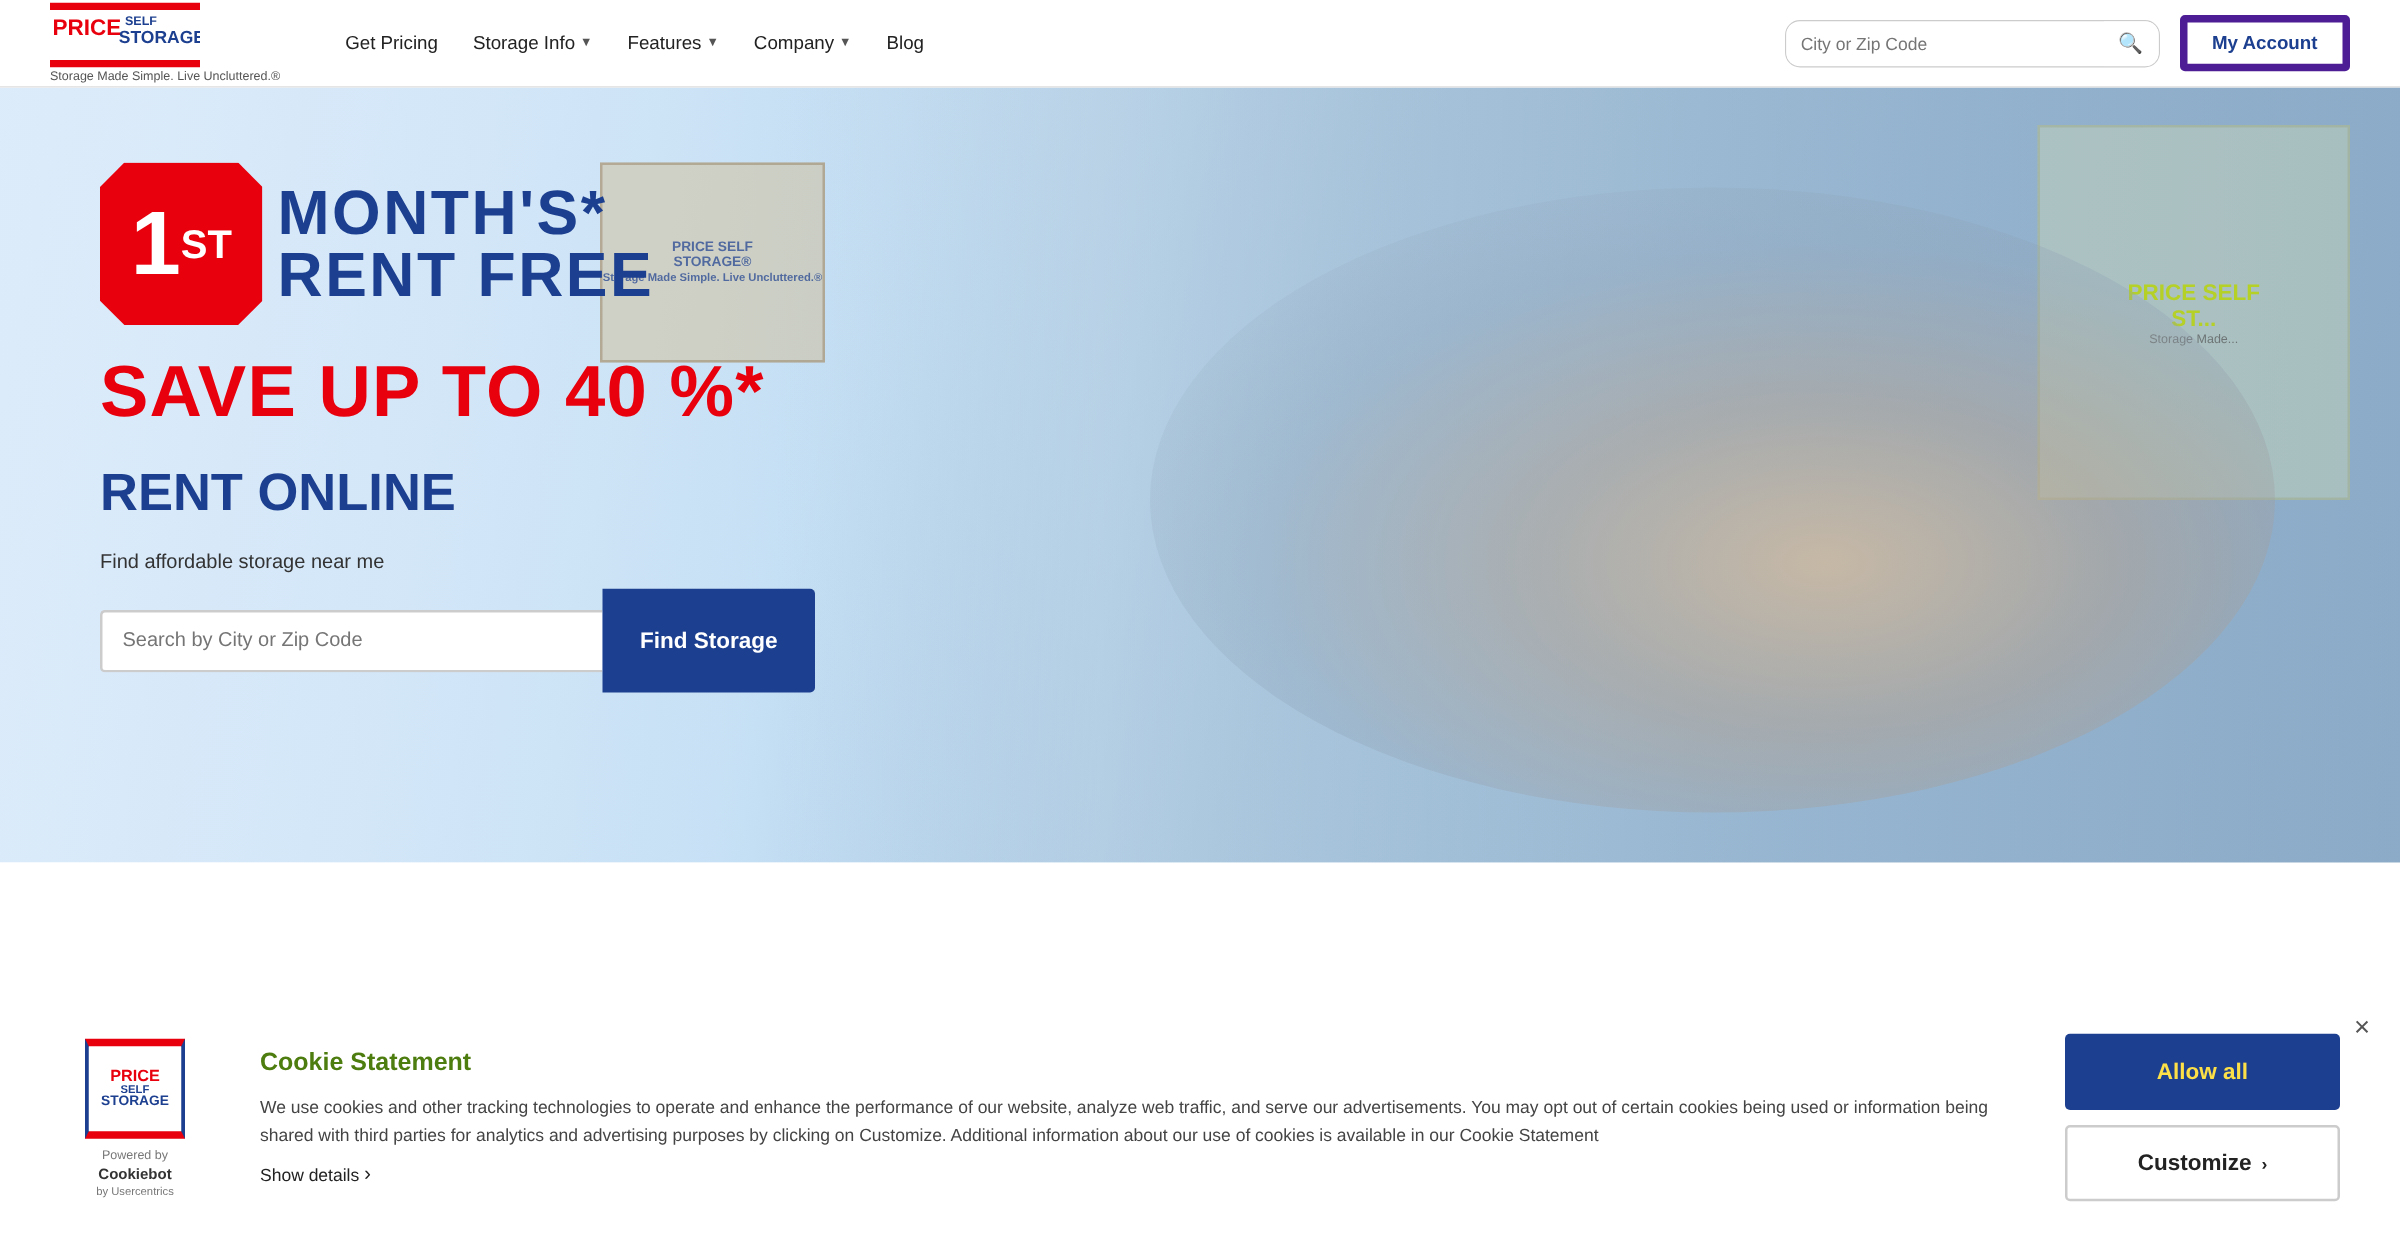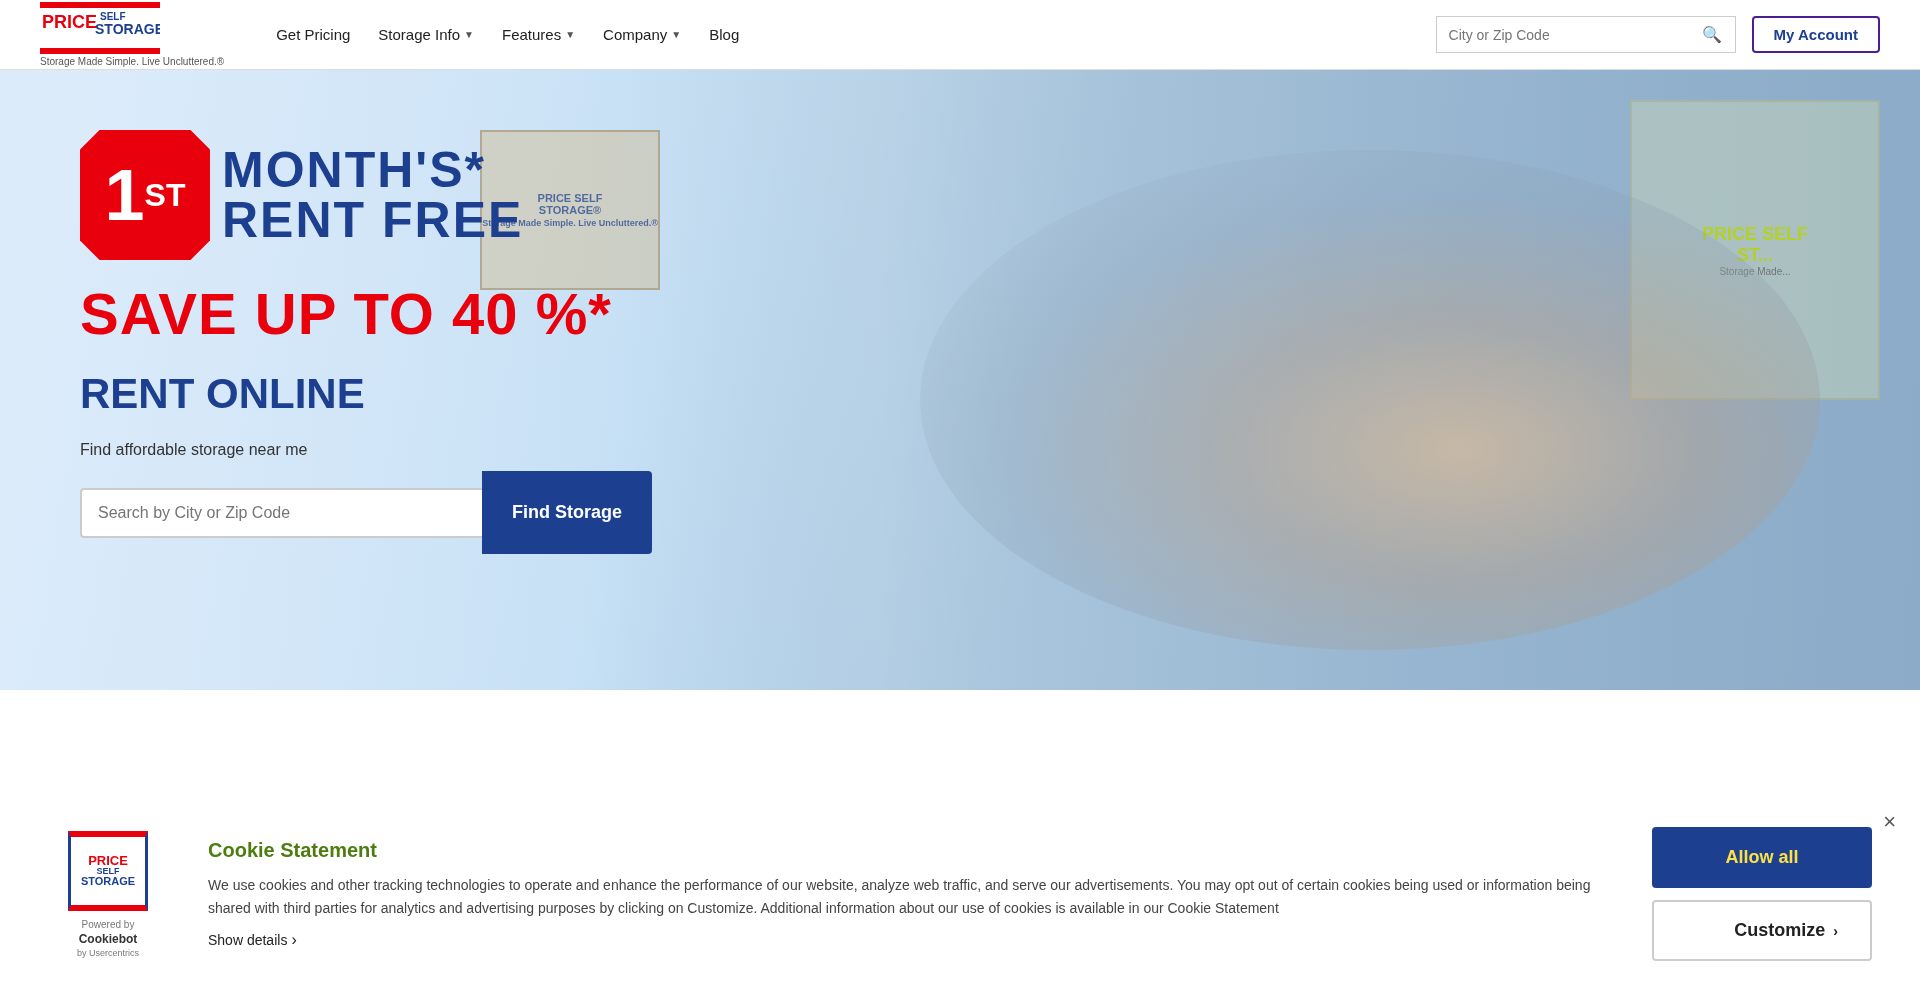--- a/index.html
+++ b/index.html
@@ -55,42 +55,42 @@
 
     .nav-right {
       display: flex;
       align-items: center;
       gap: 16px;
     }
     .search-bar {
       display: flex;
       align-items: center;
       border: 1px solid #ccc;
-      border-radius: 0;
+      border-radius: 12px;
       overflow: hidden;
       width: 300px;
     }
     .search-bar input {
       border: none;
       outline: none;
       padding: 8px 12px;
       font-size: 14px;
       flex: 1;
       color: #999;
     }
     .search-bar button {
       background: #fff;
       border: none;
       padding: 8px 12px;
       cursor: pointer;
       color: #555;
       font-size: 16px;
     }
     .my-account-btn {
-      border: 2px solid #4c1d95;
+      border: 6px solid #4c1d95;
       color: #1c3f8f;
       background: #fff;
       padding: 8px 20px;
       border-radius: 4px;
       font-size: 15px;
       font-weight: 600;
       cursor: pointer;
       white-space: nowrap;
     }
 
@@ -341,21 +341,21 @@
       border: 2px solid #ccc;
       padding: 18px 32px;
       font-size: 18px;
       font-weight: 600;
       cursor: pointer;
       border-radius: 4px;
       width: 220px;
       text-align: center;
       display: flex;
       align-items: center;
-      justify-content: flex-end;
+      justify-content: center;
       gap: 8px;
     }
     .customize-chevron { font-size: 14px; }
 
     .cookie-close {
       position: absolute;
       top: 16px;
       right: 24px;
       font-size: 22px;
       cursor: pointer;

